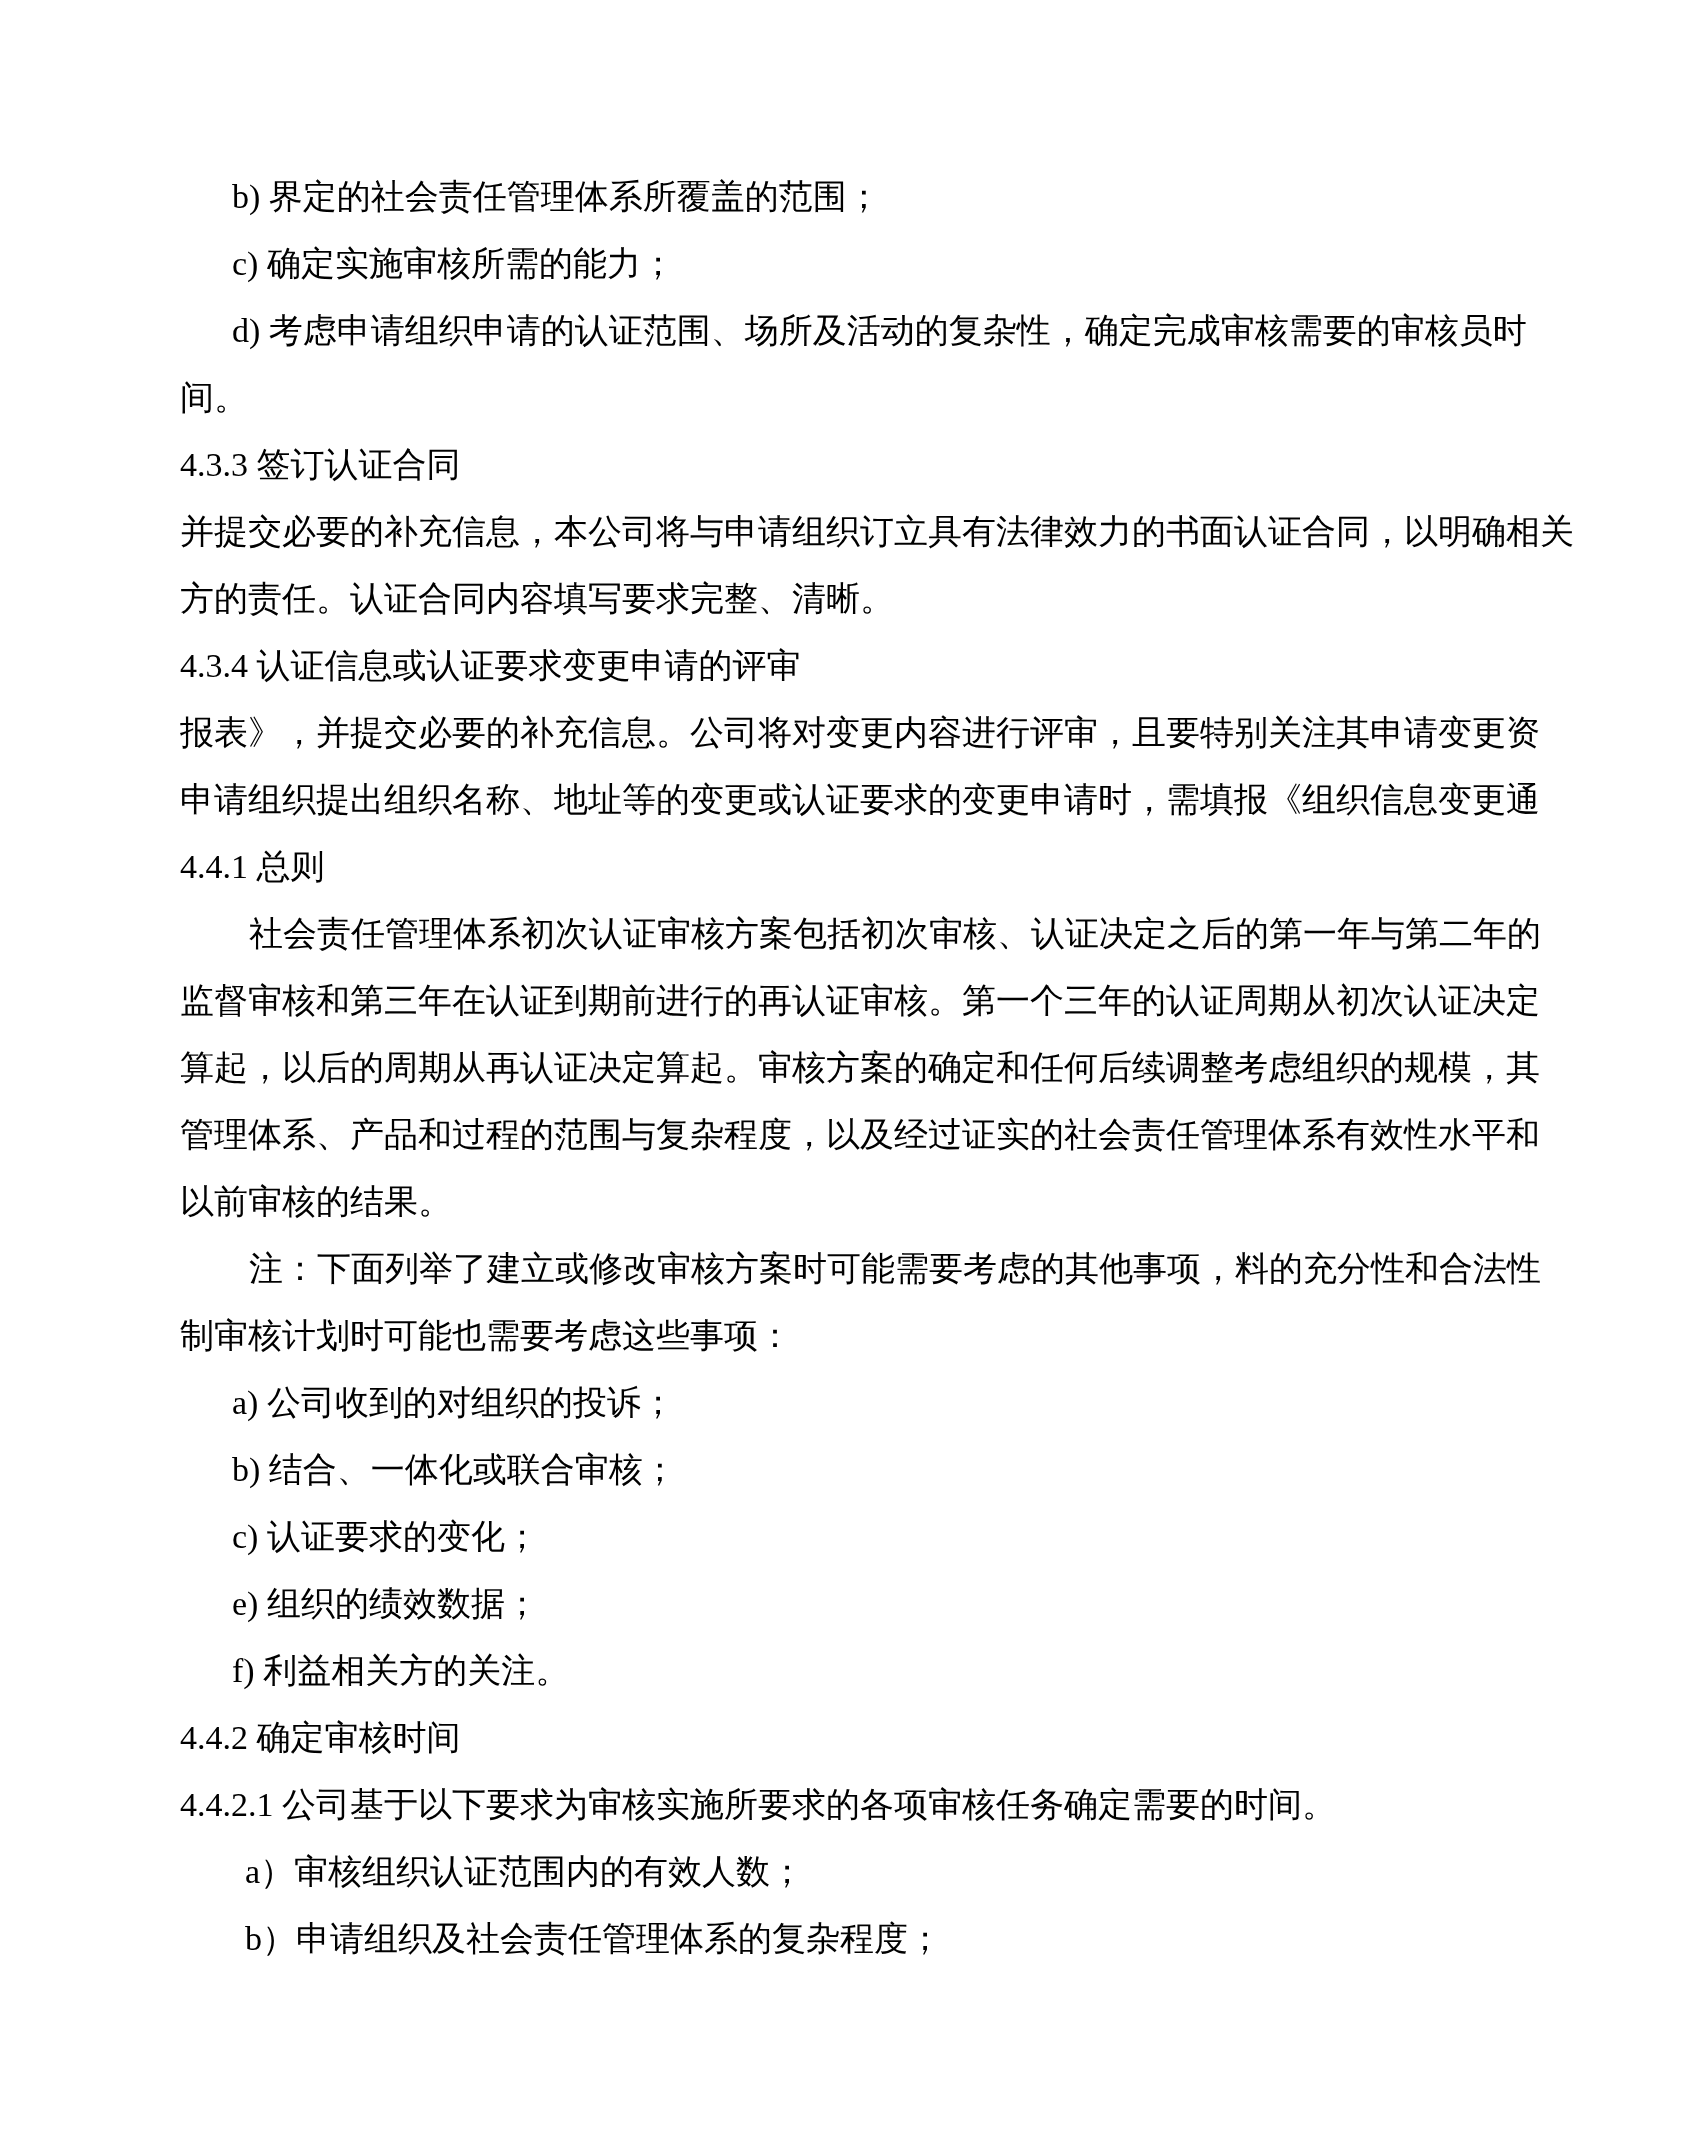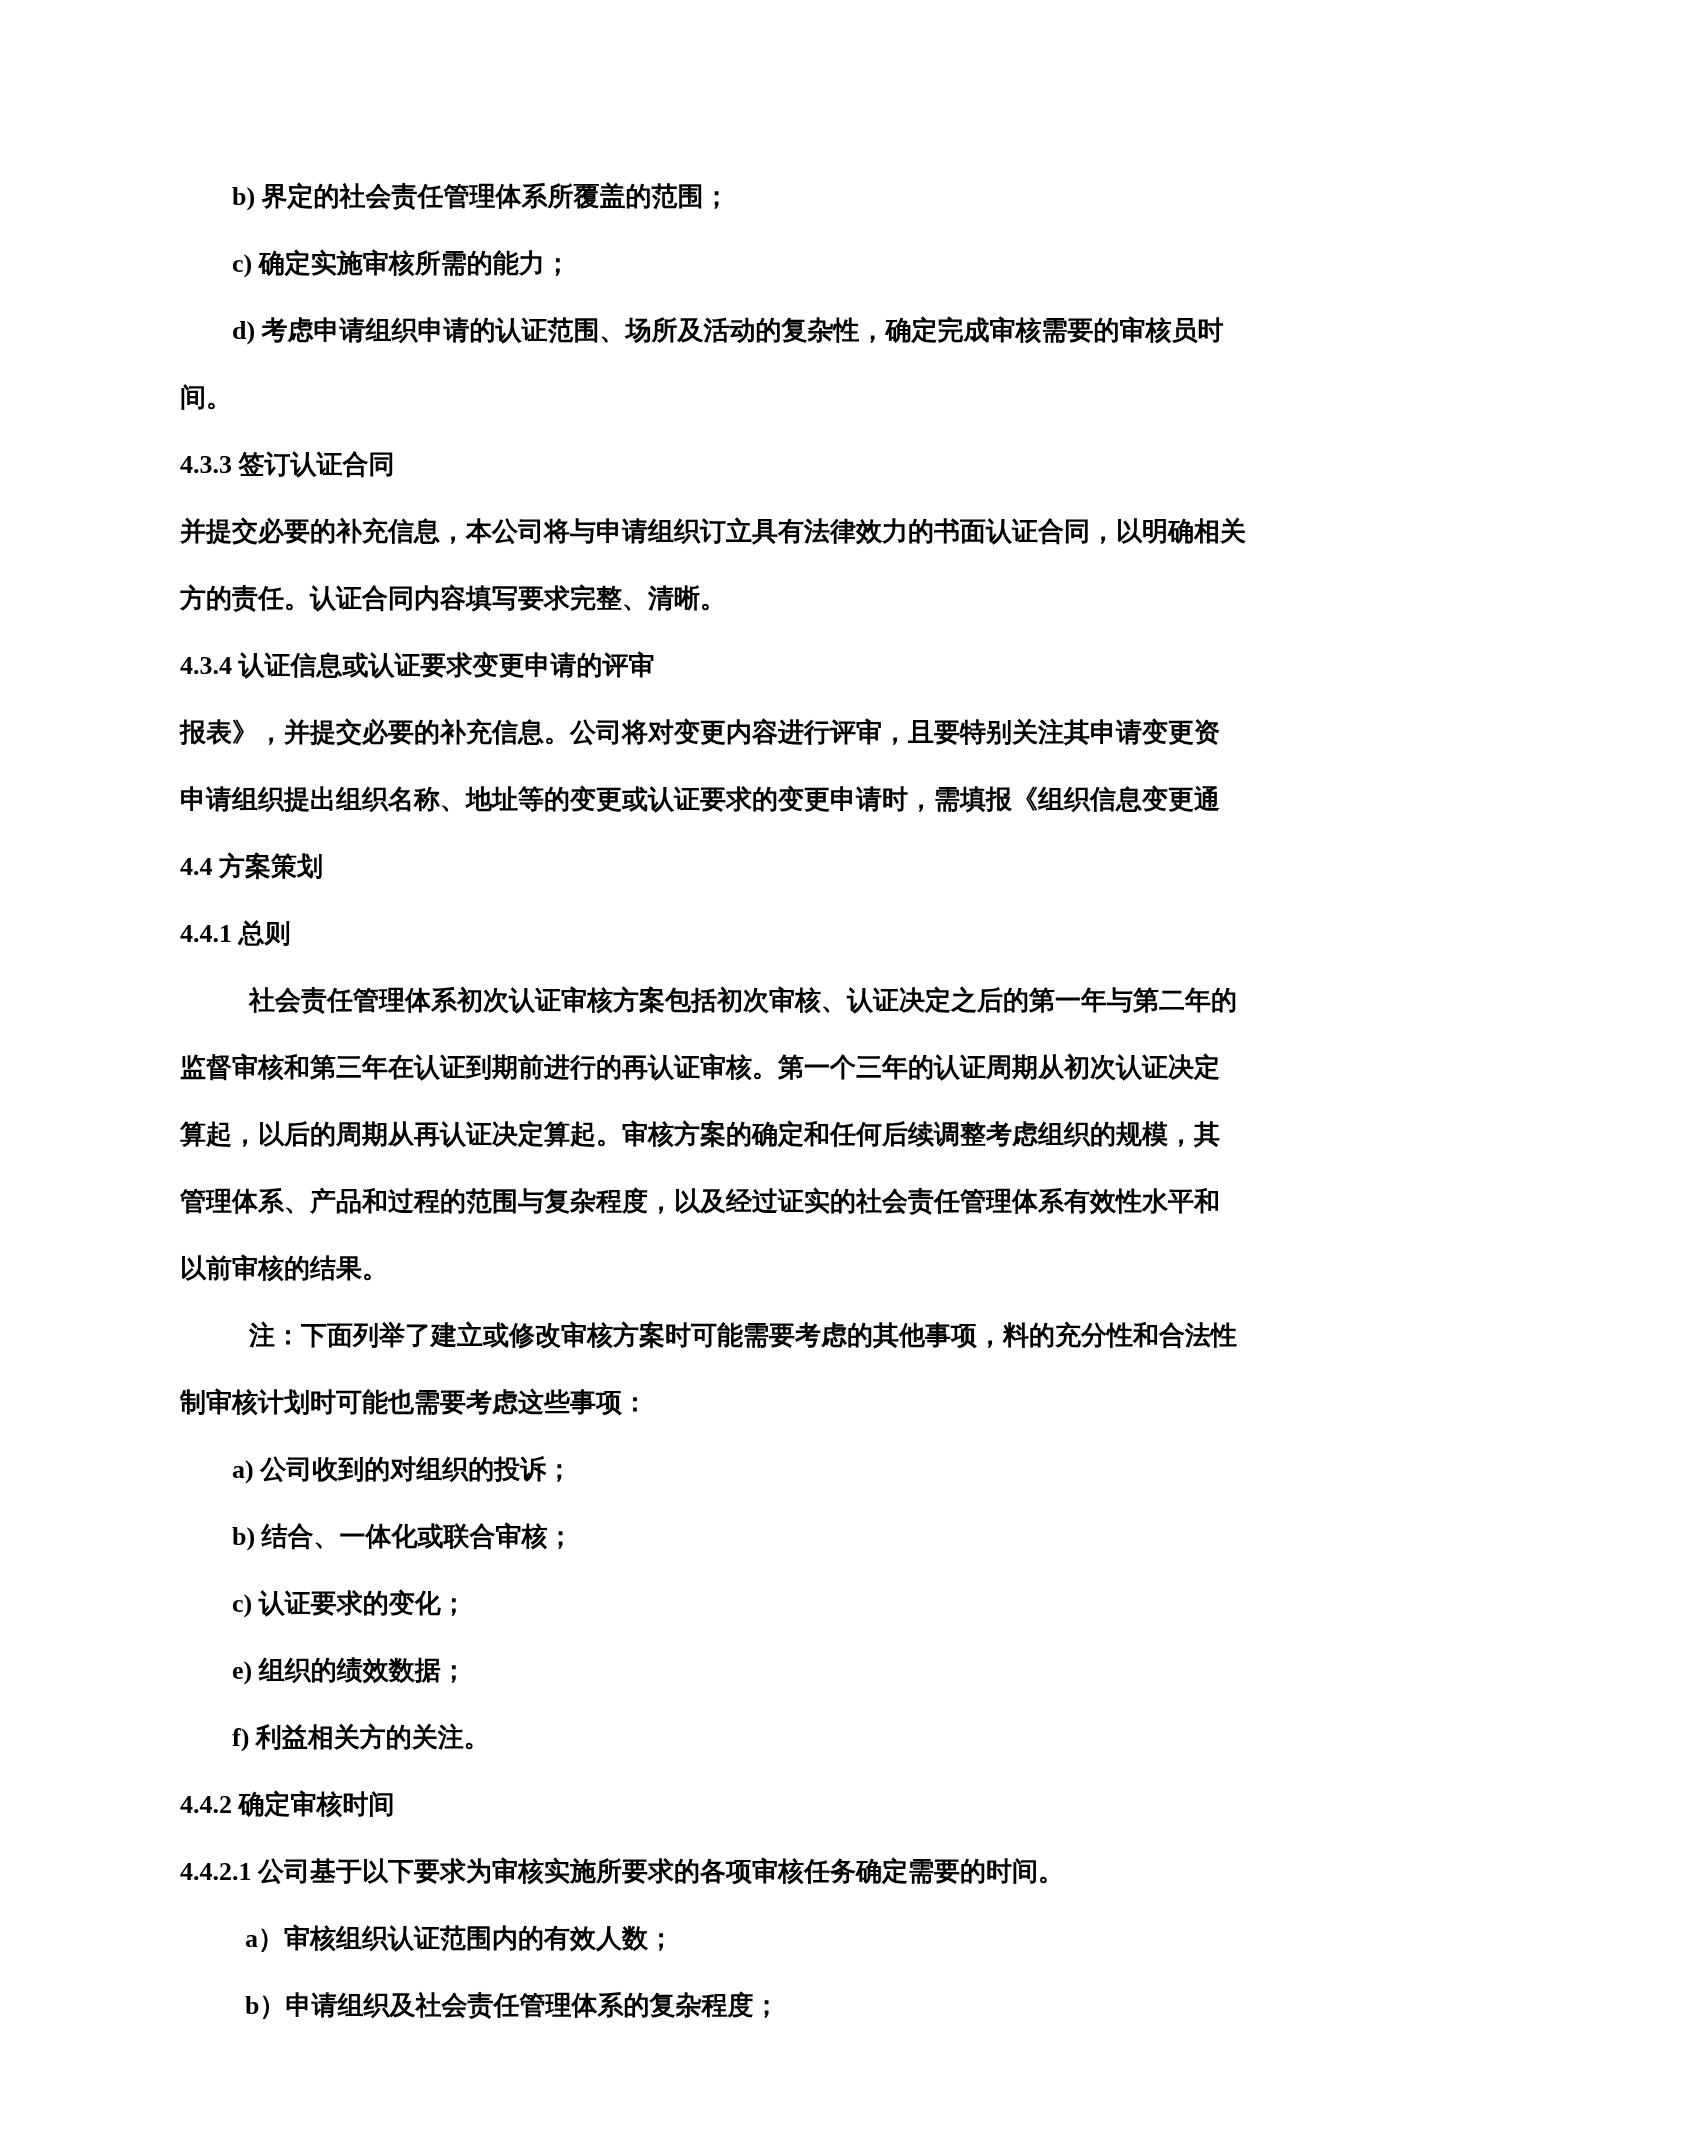--- a/index.html
+++ b/index.html
@@ -24,23 +24,23 @@
   }
   .content {
     position: absolute;
     left: 180px;
     top: 163px;
     width: 1402px;
   }
   .line {
     height: 67px;
     line-height: 67px;
-    font-size: 26px;
+    font-size: 34px;
     white-space: nowrap;
-    font-weight: 700;
+    font-weight: 400;
   }
   
   .indent-list { padding-left: 52px; }
   
   .indent-para { padding-left: 69px; }
   
   .indent-list2 { padding-left: 65px; }
 </style>
 </head>
 <body>
@@ -50,21 +50,20 @@
     <div class="line indent-list">b) 界定的社会责任管理体系所覆盖的范围；</div>
     <div class="line indent-list">c) 确定实施审核所需的能力；</div>
     <div class="line indent-list">d) 考虑申请组织申请的认证范围、场所及活动的复杂性，确定完成审核需要的审核员时</div>
     <div class="line">间。</div>
     <div class="line">4.3.3 签订认证合同</div>
     <div class="line">并提交必要的补充信息，本公司将与申请组织订立具有法律效力的书面认证合同，以明确相关</div>
     <div class="line">方的责任。认证合同内容填写要求完整、清晰。</div>
     <div class="line">4.3.4 认证信息或认证要求变更申请的评审</div>
     <div class="line">报表》，并提交必要的补充信息。公司将对变更内容进行评审，且要特别关注其申请变更资</div>
     <div class="line">申请组织提出组织名称、地址等的变更或认证要求的变更申请时，需填报《组织信息变更通</div>
-    <div class="line">4.4 方案策划</div>
     <div class="line">4.4.1 总则</div>
     <div class="line indent-para">社会责任管理体系初次认证审核方案包括初次审核、认证决定之后的第一年与第二年的</div>
     <div class="line">监督审核和第三年在认证到期前进行的再认证审核。第一个三年的认证周期从初次认证决定</div>
     <div class="line">算起，以后的周期从再认证决定算起。审核方案的确定和任何后续调整考虑组织的规模，其</div>
     <div class="line">管理体系、产品和过程的范围与复杂程度，以及经过证实的社会责任管理体系有效性水平和</div>
     <div class="line">以前审核的结果。</div>
     <div class="line indent-para">注：下面列举了建立或修改审核方案时可能需要考虑的其他事项，料的充分性和合法性</div>
     <div class="line">制审核计划时可能也需要考虑这些事项：</div>
     <div class="line indent-list">a) 公司收到的对组织的投诉；</div>
     <div class="line indent-list">b) 结合、一体化或联合审核；</div>

